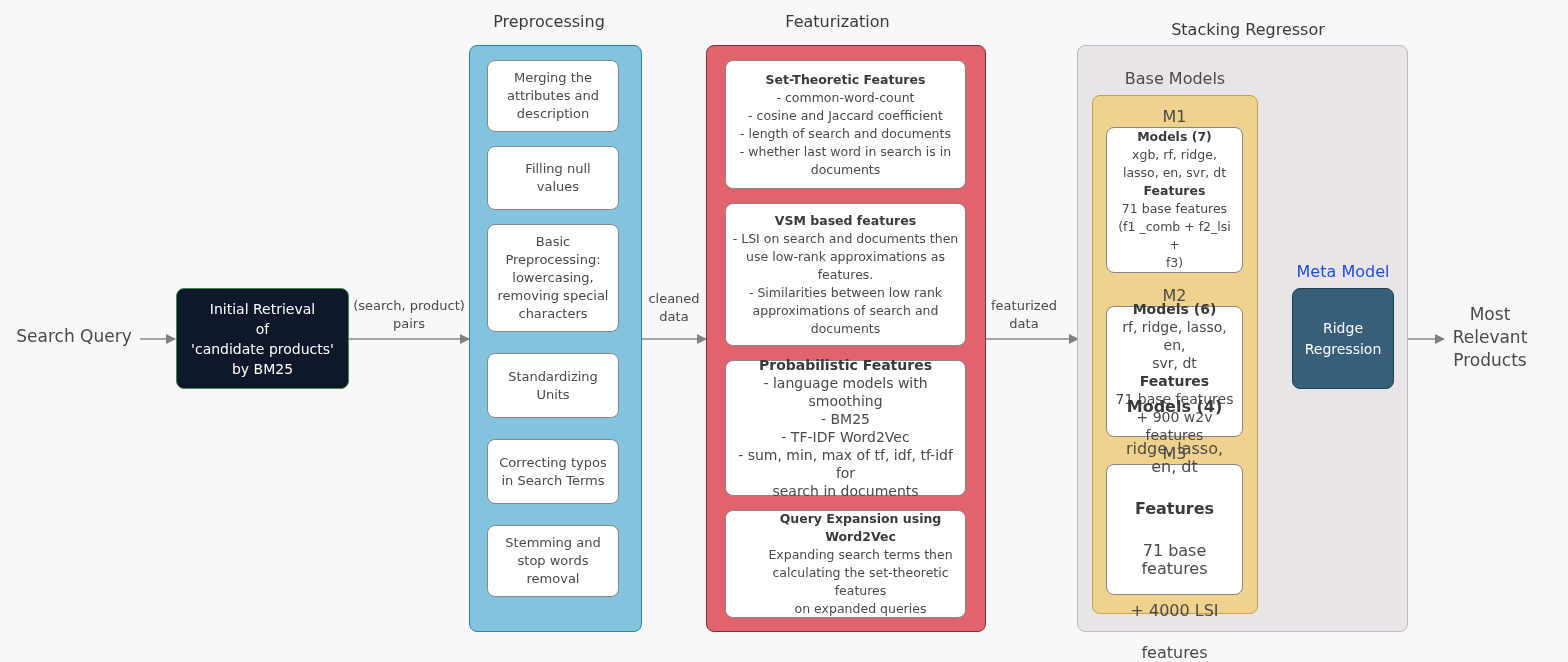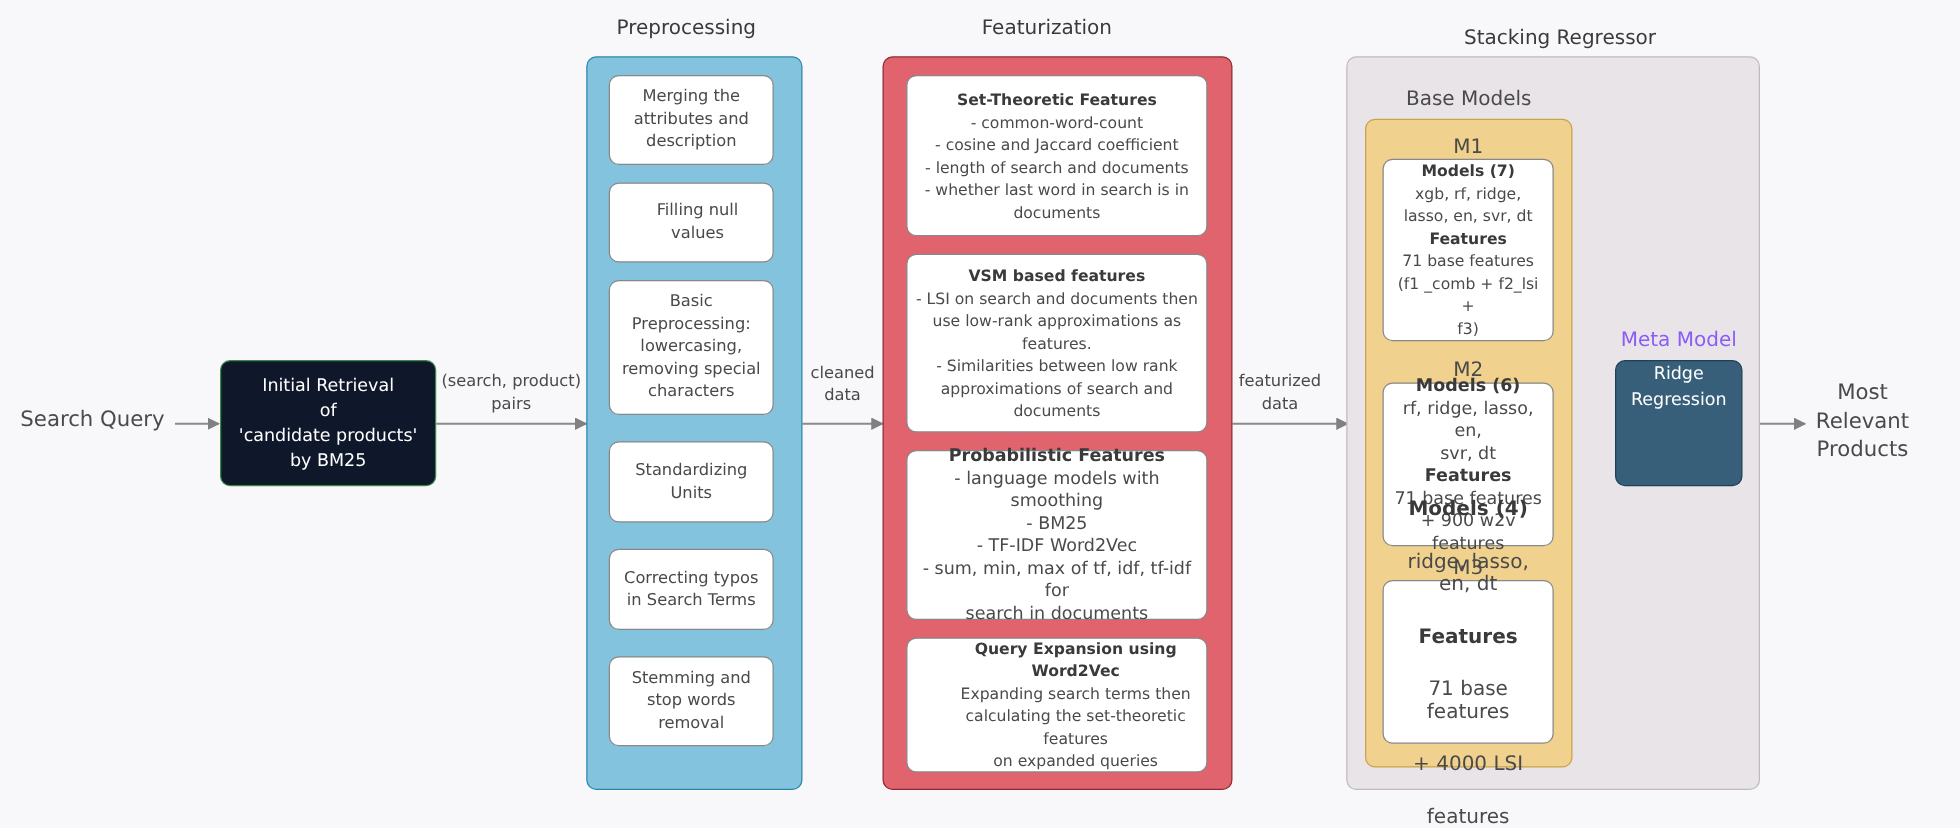--- a/index.html
+++ b/index.html
@@ -28,21 +28,21 @@
   .green {
     position:absolute; left:176px; top:288px; width:173px; height:101px;
     background:#0f172a; border:1.5px solid #3d8a48; border-radius:8px; box-sizing:border-box;
     color:#ffffff; font-size:14px; line-height:20px; text-align:center;
     display:flex; flex-direction:column; justify-content:center; align-items:center;
   }
   .meta {
     position:absolute; left:1292px; top:288px; width:102px; height:101px;
     background:#385f79; border:1.5px solid #1f3f55; border-radius:8px; box-sizing:border-box;
     color:#ffffff; font-size:14px; line-height:21px; text-align:center;
-    display:flex; flex-direction:column; justify-content:flex-start; align-items:center;
+    display:flex; flex-direction:column; justify-content:center; align-items:center;
   }
   svg.arrows { position:absolute; left:0; top:0; }
 </style>
 </head>
 <body>
 
 <svg class="arrows" width="1568" height="662">
   <defs>
     <marker id="ah" markerWidth="10" markerHeight="10" refX="9" refY="5" orient="auto" markerUnits="userSpaceOnUse">
       <path d="M0,0 L10,5 L0,10 z" fill="#808080"></path>
@@ -175,21 +175,21 @@
 <div class="abs" style="left:1107px; top:444px; width:135px; text-align:center; font-size:16px; color:#4a4a4a;">M3</div>
 <div class="box" style="left:1106px; top:464px; width:137px; height:131px; font-size:16px;gap:24px;">
   <b>Models (4)</b>
   <div>ridge, lasso, en, dt</div>
   <b>Features</b>
   <div>71 base features</div>
   <div>+ 4000 LSI</div>
   <div>features</div>
 </div>
 
-<div class="abs" style="left:1280px; top:262px; width:126px; text-align:center; font-size:16px; color:#8b5cf6;">Meta Model</div>
+<div class="abs" style="left:1280px; top:262px; width:126px; text-align:center; font-size:16px; color:#1d4ed8;">Meta Model</div>
 <div class="meta">
   <div>Ridge</div>
   <div>Regression</div>
 </div>
 
 <div class="abs" style="left:1444px; top:303px; width:92px; text-align:center; font-size:17px; line-height:23px; color:#4a4a4a;">
   <div>Most</div>
   <div>Relevant</div>
   <div>Products</div>
 </div>

